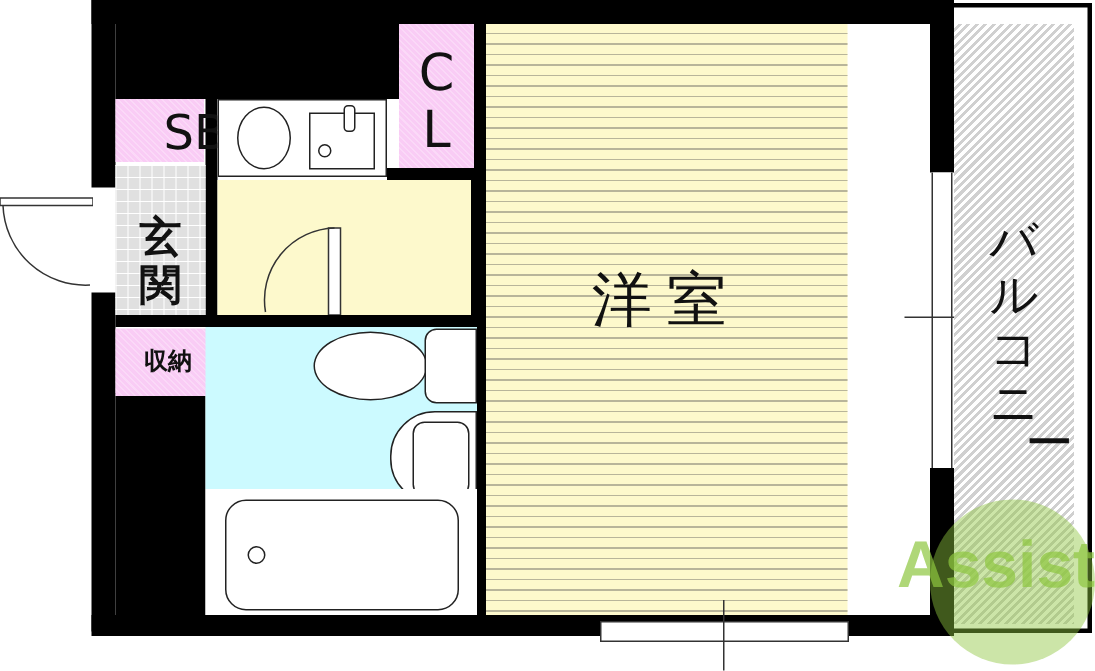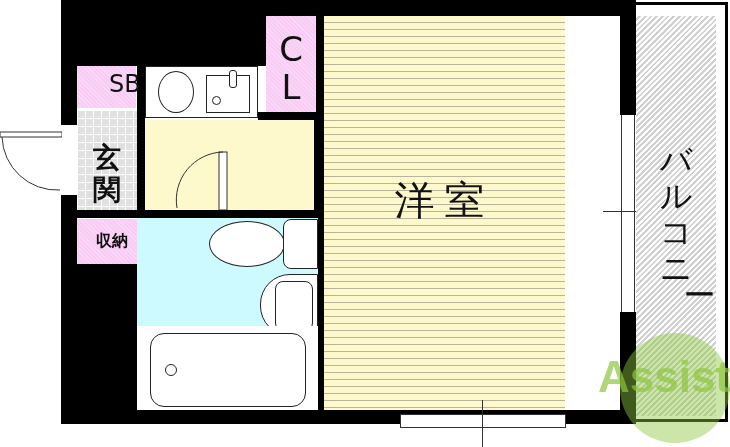--- a/index.html
+++ b/index.html
@@ -26,21 +26,21 @@
 <div class="abs black" style="left:620px;top:0;width:16px;height:115px;"></div>
 <div class="abs black" style="left:620px;top:312px;width:16px;height:112px;"></div>
 <div class="abs black" style="left:77px;top:16px;width:245px;height:50px;"></div>
 <div class="abs black" style="left:77px;top:262px;width:60px;height:148px;"></div>
 <div class="abs black" style="left:314px;top:16px;width:10px;height:400px;"></div>
 <div class="abs black" style="left:137px;top:66px;width:8px;height:146px;"></div>
 <div class="abs black" style="left:77px;top:210px;width:240px;height:8px;"></div>
 <div class="abs black" style="left:258px;top:112px;width:60px;height:10px;"></div>
 
 <div class="abs pink" style="left:77px;top:66px;width:59px;height:42px;">
-  <span class="lbl" style="left:0;right:0;top:6px;font-size:24px;padding-left:32px;">SB</span>
+  <span class="lbl" style="left:0;right:0;top:6px;font-size:32px;padding-left:32px;">SB</span>
 </div>
 
 <div class="abs tile" style="left:77px;top:110px;width:60px;height:100px;">
   <span class="lbl" style="left:0;right:0;top:34px;font-size:28px;font-weight:bold;">玄</span>
   <span class="lbl" style="left:0;right:0;top:66px;font-size:28px;font-weight:bold;">関</span>
 </div>
 
 <div class="abs" style="left:0;top:130px;width:62px;height:62px;">
   <svg width="62" height="62">
     <rect x="0" y="2" width="62" height="5" fill="#fff" stroke="#333" stroke-width="1"></rect>

